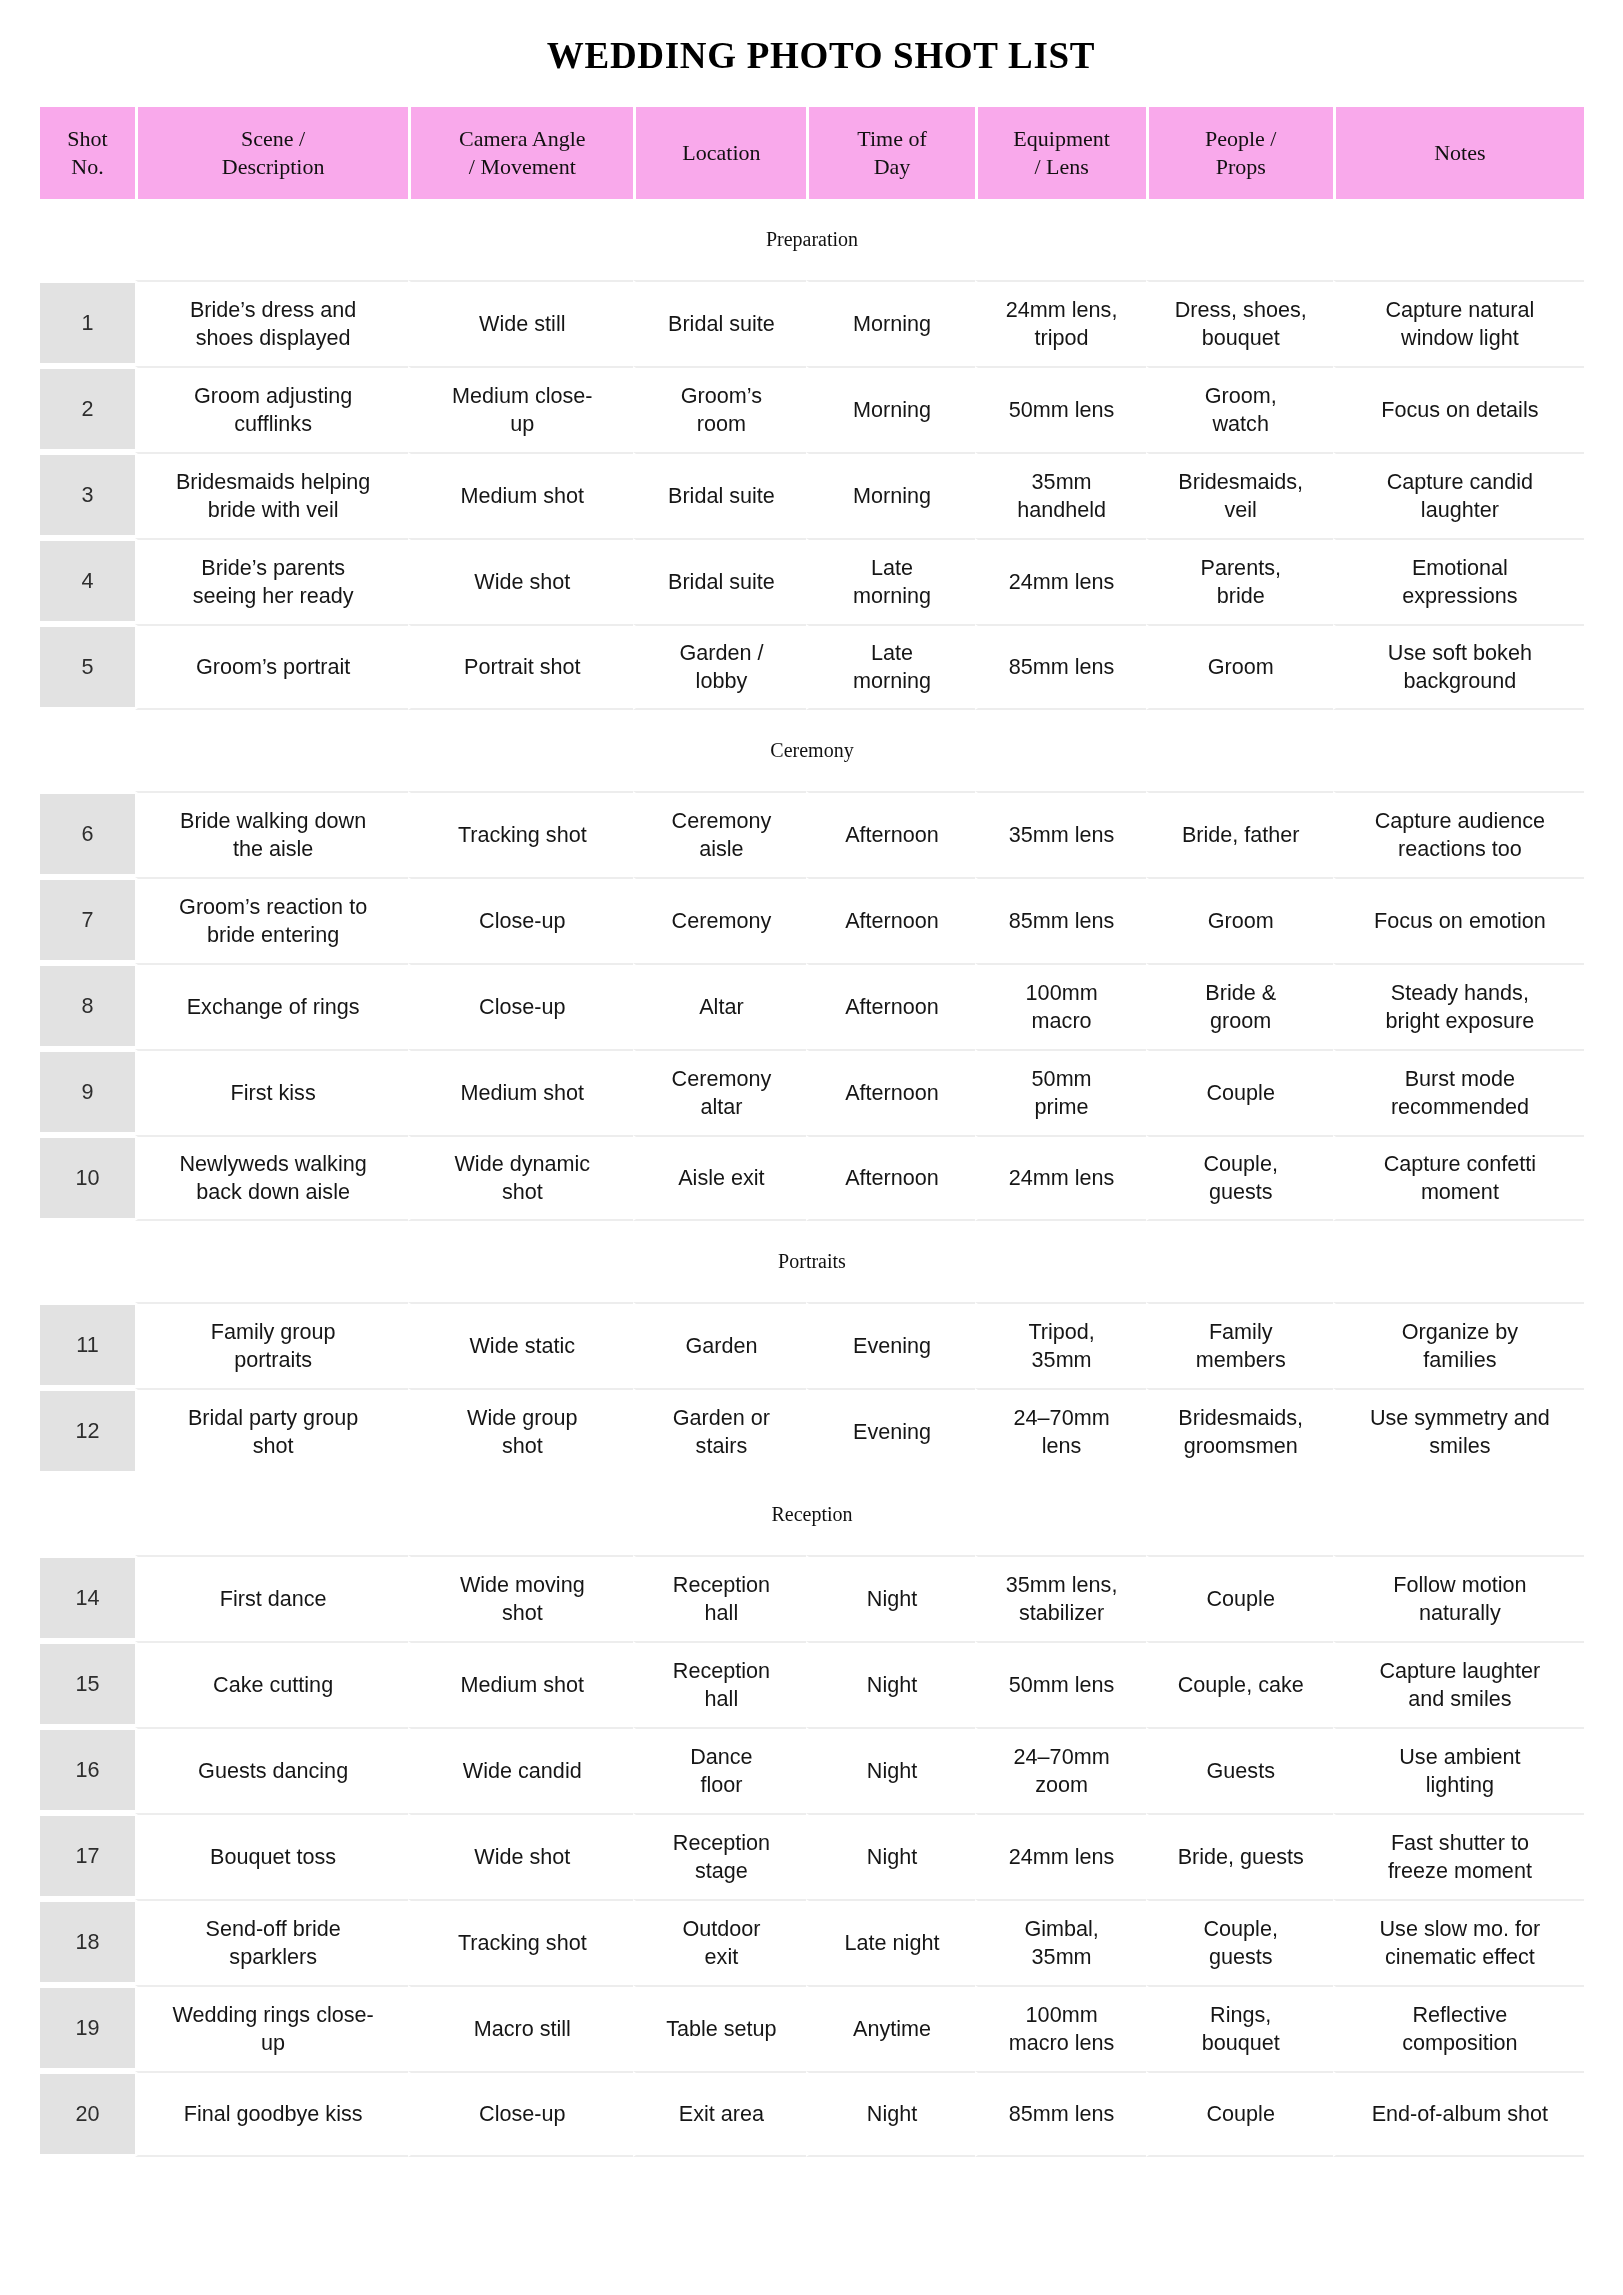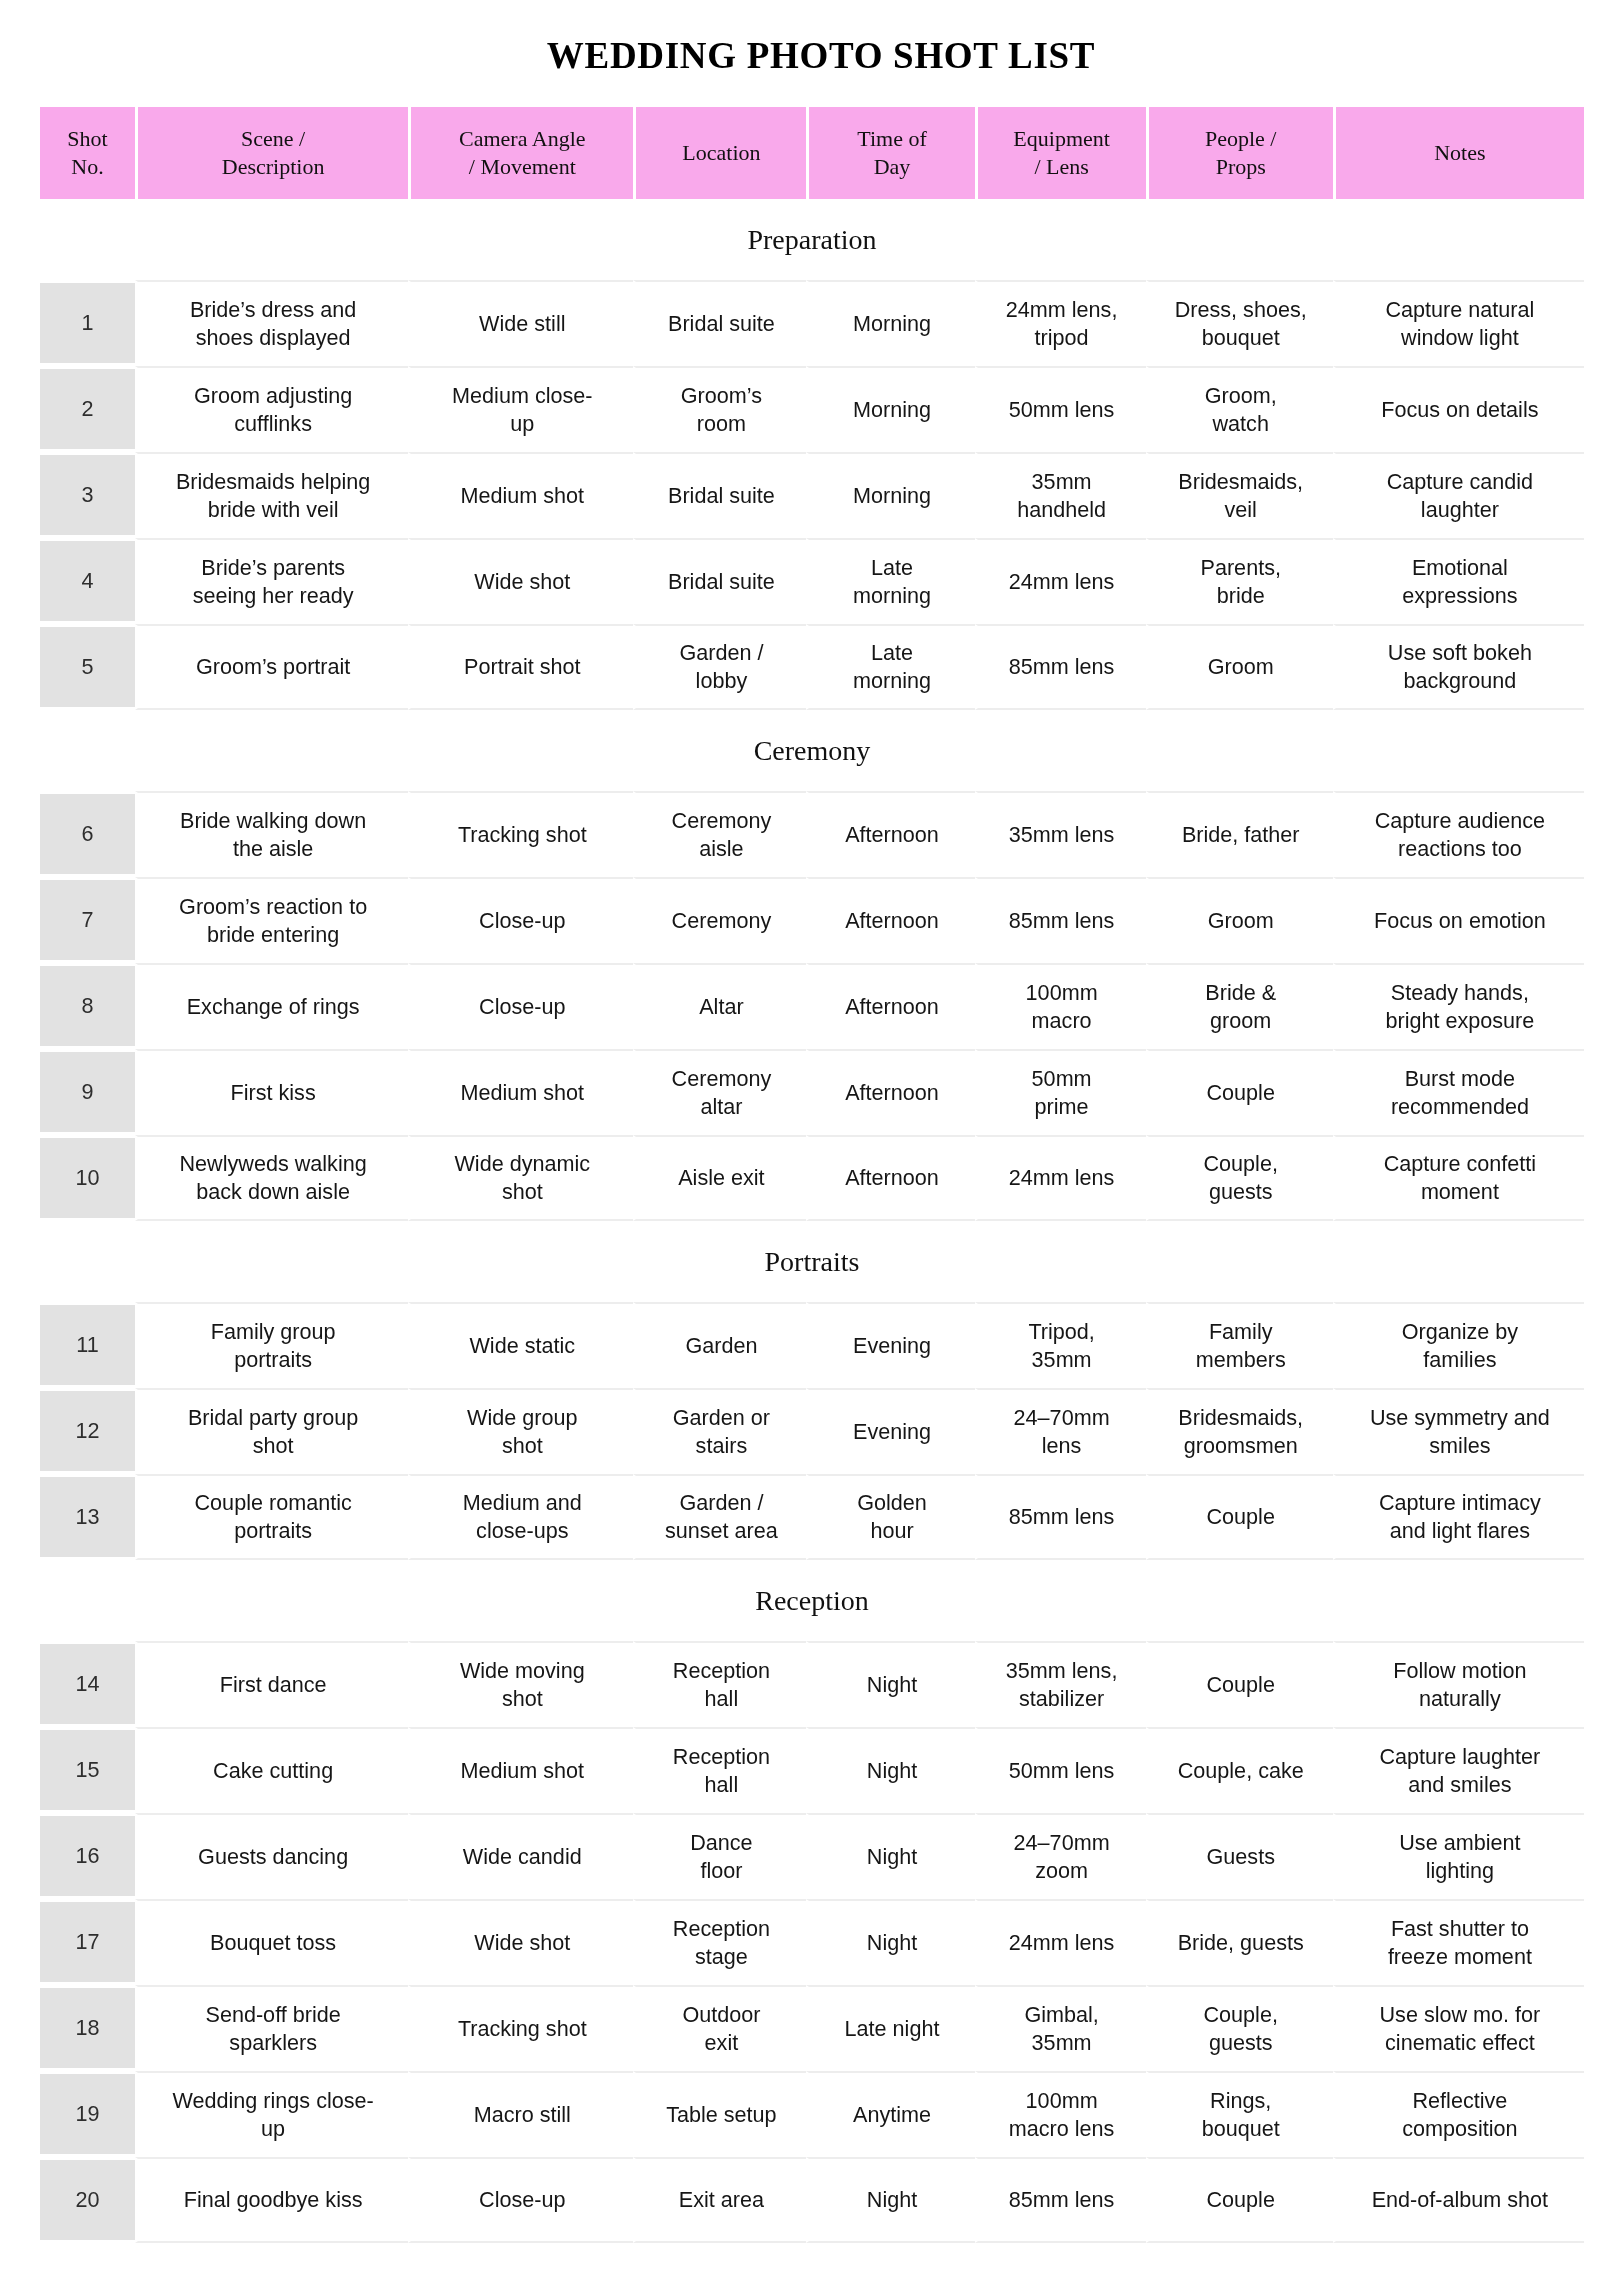--- a/index.html
+++ b/index.html
@@ -44,21 +44,21 @@
     border-left: 3.3px solid #fff;
     padding: 0 2.6px;
     color: #111;
   }
   th:first-child { border-left: none; }
   tr.section-row td {
     height: 79px;
     vertical-align: middle;
     text-align: center;
     font-family: "Liberation Serif", serif;
-    font-size: 28px;
+    font-size: 20px;
     color: #111;
     background: #fff;
   }
   tr.data-row { height: 86px; }
   tr.data-row td {
     vertical-align: middle;
     text-align: center;
     font-size: 21.6px;
     line-height: 1.32;
     white-space: pre-line;
@@ -291,35 +291,20 @@
         <td class="col-location">Garden or
 stairs</td>
         <td class="col-time">Evening</td>
         <td class="col-equipment">24–70mm
 lens</td>
         <td class="col-people">Bridesmaids,
 groomsmen</td>
         <td class="col-notes">Use symmetry and
 smiles</td>
       </tr>
-      <tr class="data-row section-last">
-        <td class="col-shot_no">13</td>
-        <td class="col-scene">Couple romantic
-portraits</td>
-        <td class="col-camera">Medium and
-close-ups</td>
-        <td class="col-location">Garden /
-sunset area</td>
-        <td class="col-time">Golden
-hour</td>
-        <td class="col-equipment">85mm lens</td>
-        <td class="col-people">Couple</td>
-        <td class="col-notes">Capture intimacy
-and light flares</td>
-      </tr>
       <tr class="section-row">
         <td colspan="8">Reception</td>
       </tr>
       <tr class="data-row">
         <td class="col-shot_no">14</td>
         <td class="col-scene">First dance</td>
         <td class="col-camera">Wide moving
 shot</td>
         <td class="col-location">Reception
 hall</td>

